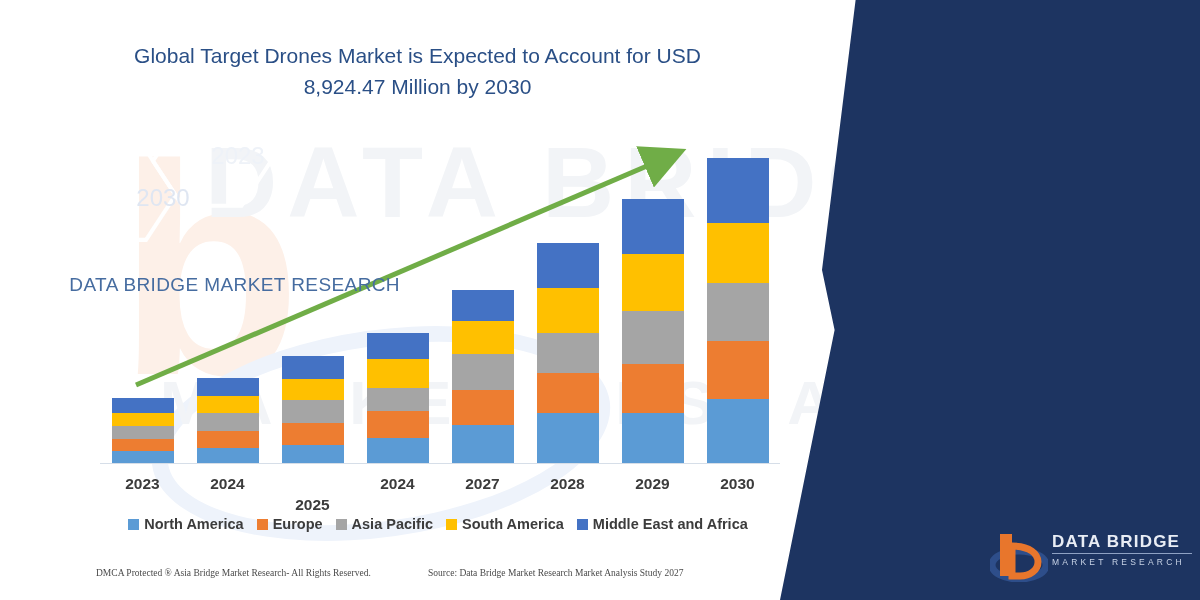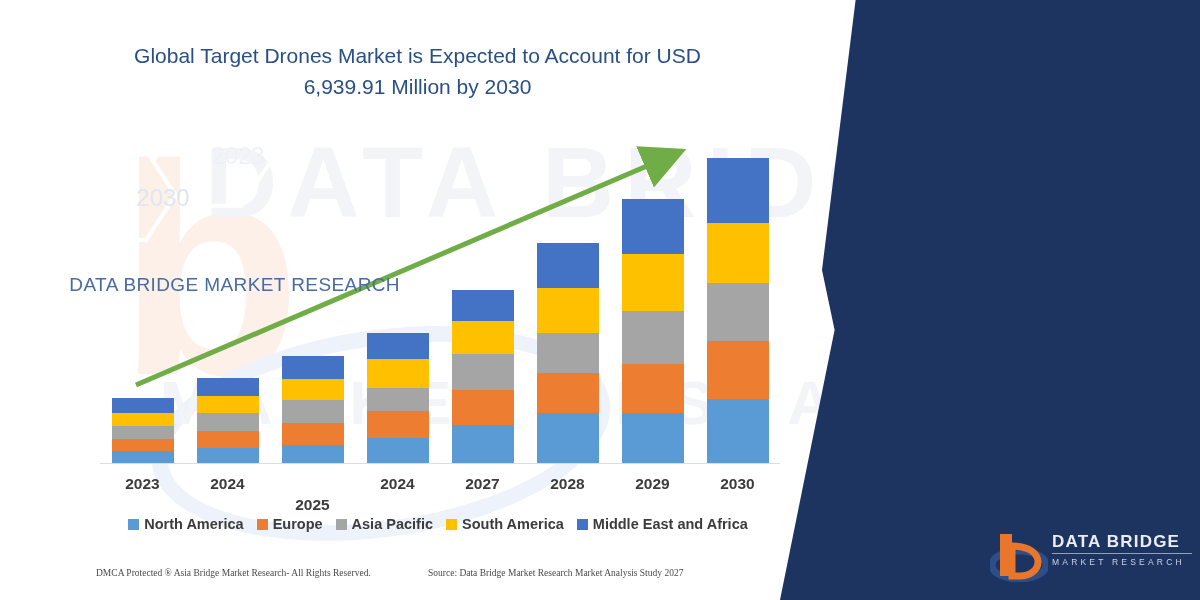--- a/index.html
+++ b/index.html
@@ -90,21 +90,21 @@
 
 <div id="root">
 
   <div class="wm">
     <div class="wm-b">b</div>
     <div class="wm-data">DATA BRIDGE</div>
     <div class="wm-ell"></div>
     <div class="wm-mr">MARKET RESEARCH</div>
   </div>
 
-  <div class="chart-title">Global Target Drones Market is Expected to Account for USD 6,939.91 Million by 2030</div>
+  <div class="chart-title">Global Target Drones Market is Expected to Account for USD 8,924.47 Million by 2030</div>
 
   <div class="plot">
     <div class="axis"></div>
     <div class="bars" id="bars">
         <div class="bar" style="left: 11.5px;">
           <span class="seg" style="height: 15px; background: rgb(68, 114, 196);"></span>
           <span class="seg" style="height: 13px; background: rgb(255, 192, 0);"></span>
           <span class="seg" style="height: 13px; background: rgb(165, 165, 165);"></span>
           <span class="seg" style="height: 12px; background: rgb(237, 125, 49);"></span>
           <span class="seg" style="height: 12px; background: rgb(91, 155, 213);"></span>

